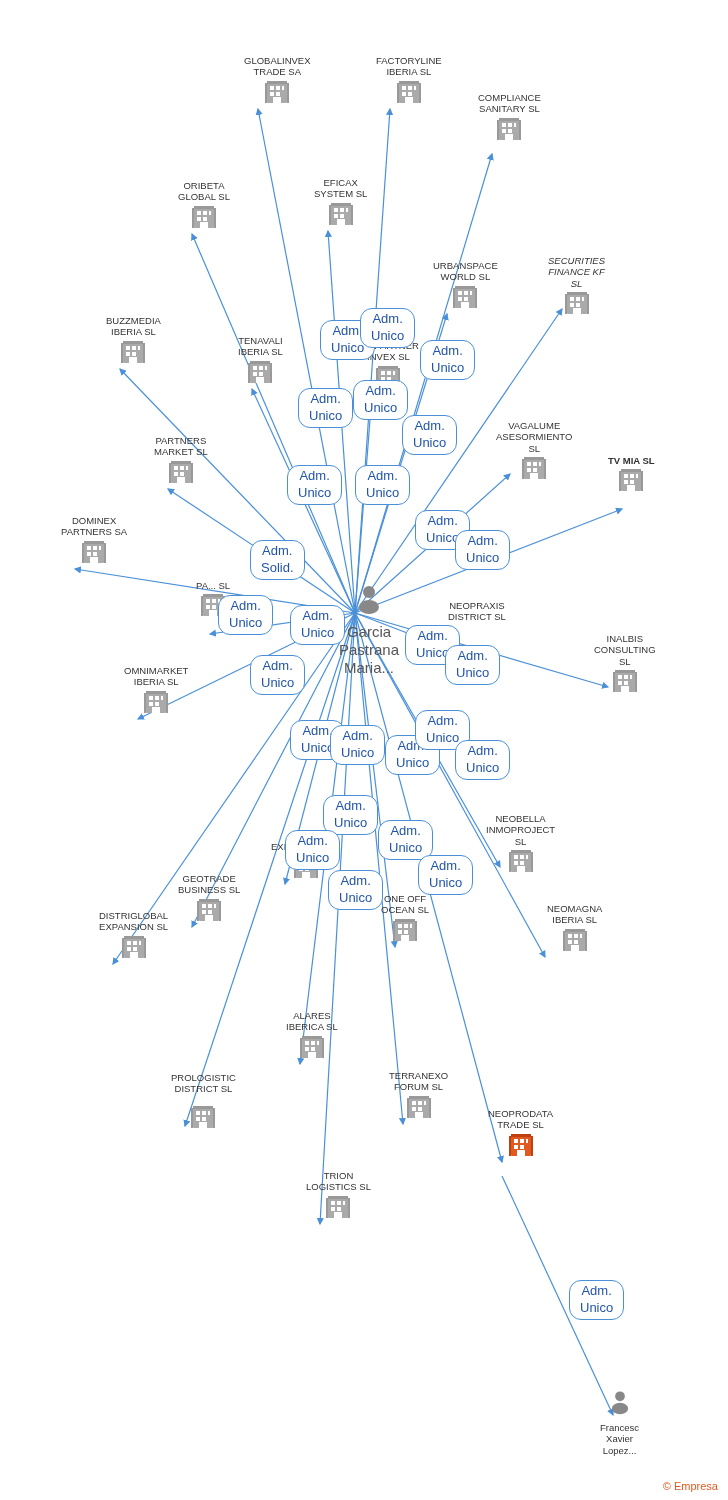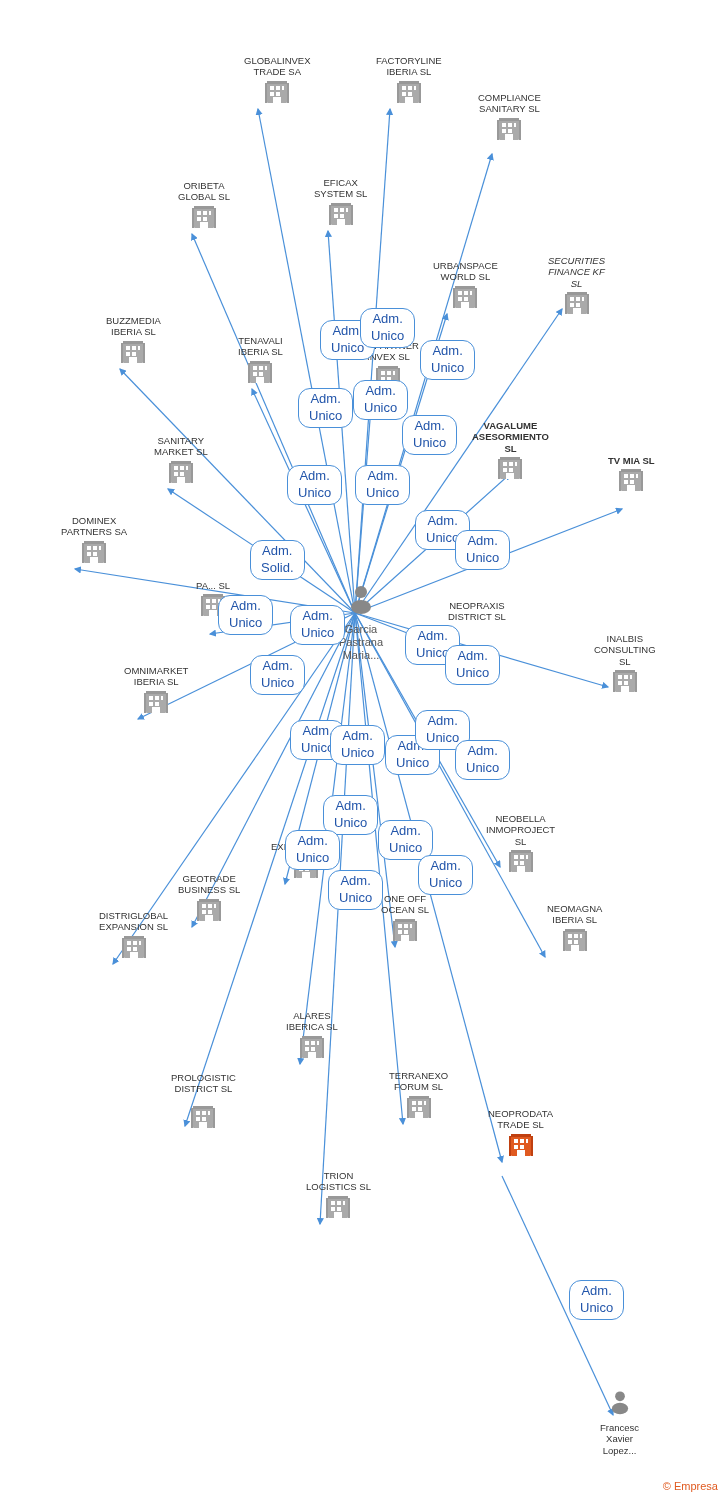--- a/index.html
+++ b/index.html
@@ -268,39 +268,39 @@
     <rect x="13" y="8" width="4" height="4" fill="white"></rect>
     <rect x="19" y="8" width="2" height="4" fill="white"></rect>
     <rect x="7" y="14" width="4" height="4" fill="white"></rect>
     <rect x="13" y="14" width="4" height="4" fill="white"></rect>
     <rect x="10" y="19" width="8" height="6" fill="white"></rect>
     <rect x="2" y="5" width="2" height="20" fill="#999"></rect>
     <rect x="24" y="5" width="2" height="20" fill="#999"></rect>
     <rect x="4" y="3" width="20" height="3" fill="#999"></rect>
   </svg></div>
     </div>
-    <div class="node" style="left: 472px; top: 420px; font-weight: bold;">
+    <div class="node" style="left: 496px; top: 420px;">
       <div class="node-label" style="white-space: pre;">VAGALUME
 ASESORMIENTO
 SL</div>
       <div class="building-icon"><svg width="28" height="28" viewBox="0 0 28 28">
     <rect x="4" y="5" width="20" height="20" fill="#aaa" rx="1"></rect>
     <rect x="7" y="8" width="4" height="4" fill="white"></rect>
     <rect x="13" y="8" width="4" height="4" fill="white"></rect>
     <rect x="19" y="8" width="2" height="4" fill="white"></rect>
     <rect x="7" y="14" width="4" height="4" fill="white"></rect>
     <rect x="13" y="14" width="4" height="4" fill="white"></rect>
     <rect x="10" y="19" width="8" height="6" fill="white"></rect>
     <rect x="2" y="5" width="2" height="20" fill="#999"></rect>
     <rect x="24" y="5" width="2" height="20" fill="#999"></rect>
     <rect x="4" y="3" width="20" height="3" fill="#999"></rect>
   </svg></div>
     </div>
     <div class="node" style="left: 154px; top: 435px;">
-      <div class="node-label" style="white-space: pre;">SANITARY
+      <div class="node-label" style="white-space: pre;">PARTNERS
 MARKET SL</div>
       <div class="building-icon"><svg width="28" height="28" viewBox="0 0 28 28">
     <rect x="4" y="5" width="20" height="20" fill="#aaa" rx="1"></rect>
     <rect x="7" y="8" width="4" height="4" fill="white"></rect>
     <rect x="13" y="8" width="4" height="4" fill="white"></rect>
     <rect x="19" y="8" width="2" height="4" fill="white"></rect>
     <rect x="7" y="14" width="4" height="4" fill="white"></rect>
     <rect x="13" y="14" width="4" height="4" fill="white"></rect>
     <rect x="10" y="19" width="8" height="6" fill="white"></rect>
     <rect x="2" y="5" width="2" height="20" fill="#999"></rect>
@@ -578,21 +578,21 @@
     <rect x="2" y="5" width="2" height="20" fill="#999"></rect>
     <rect x="24" y="5" width="2" height="20" fill="#999"></rect>
     <rect x="4" y="3" width="20" height="3" fill="#999"></rect>
   </svg></div>
     </div>
     <div class="node" style="left: 339px; top: 583px;">
       <div class="person-icon"><svg width="32" height="32" viewBox="0 0 32 32">
     <circle cx="16" cy="9" r="6" fill="#888"></circle>
     <ellipse cx="16" cy="24" rx="10" ry="7" fill="#888"></ellipse>
   </svg></div>
-      <div class="node-label" style="color: rgb(85, 85, 85); font-size: 11px; white-space: pre;">Garcia
+      <div class="node-label" style="color: rgb(85, 85, 85); font-size: 15px; white-space: pre;">Garcia
 Pastrana
 Maria...</div>
     </div>
     <div class="node" style="left: 600px; top: 1389px;">
       <div class="person-icon-small"><svg width="26" height="26" viewBox="0 0 32 32">
     <circle cx="16" cy="9" r="6" fill="#888"></circle>
     <ellipse cx="16" cy="24" rx="10" ry="7" fill="#888"></ellipse>
   </svg></div>
       <div class="node-label" style="white-space: pre;">Francesc
 Xavier

